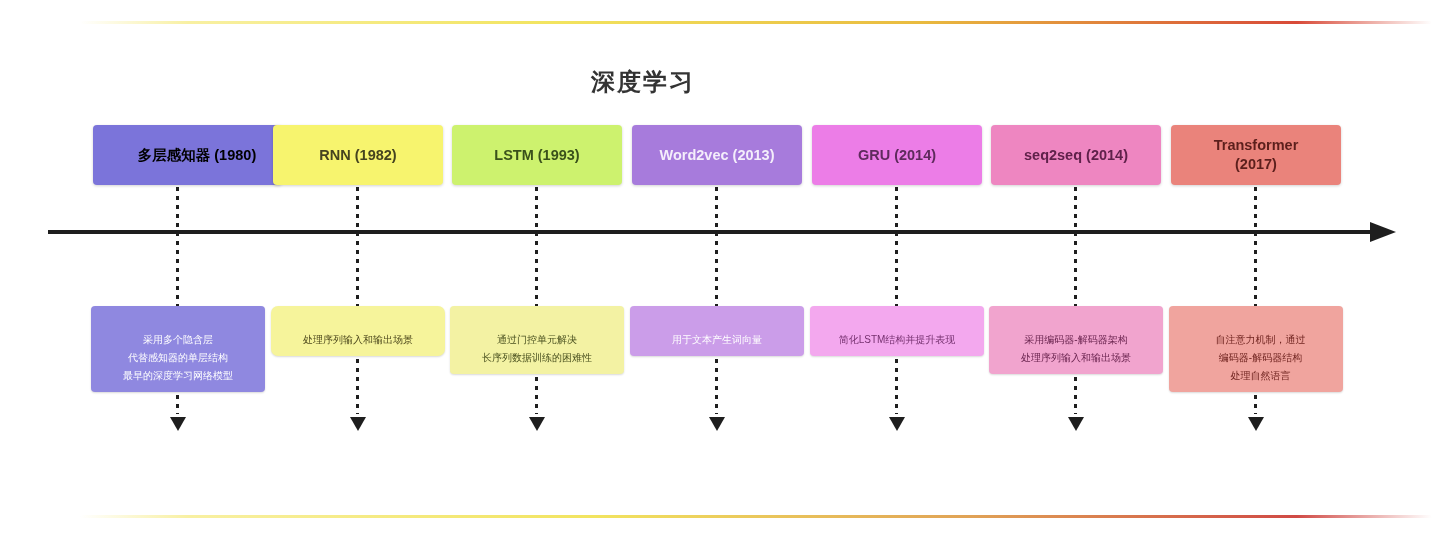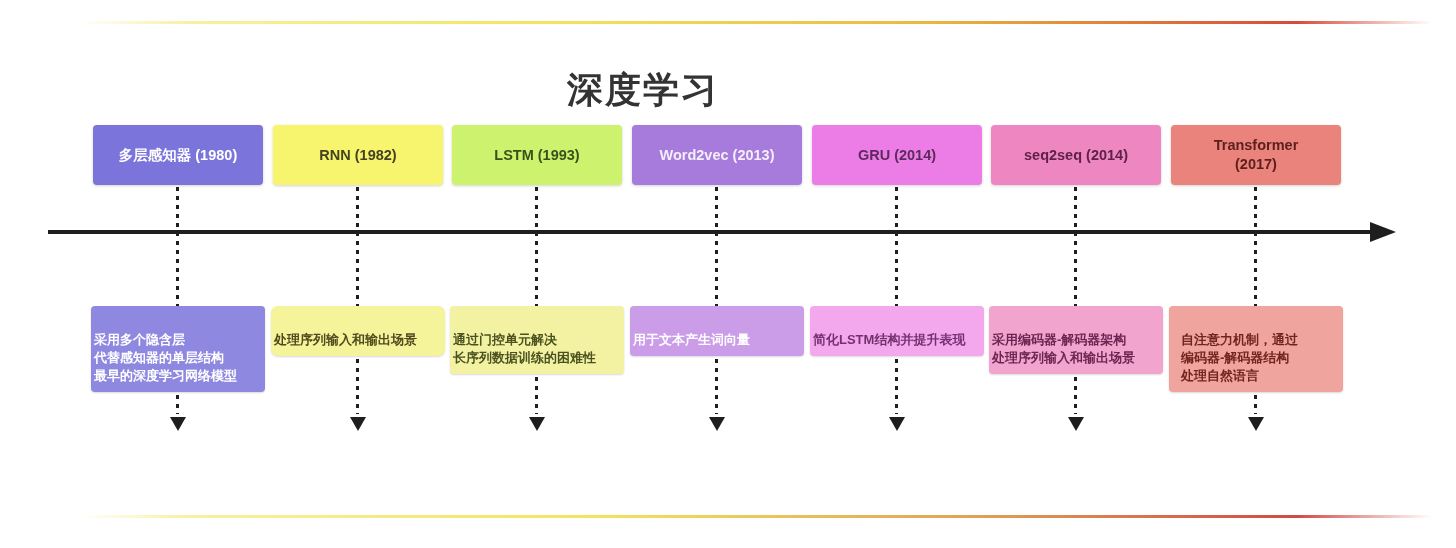--- a/index.html
+++ b/index.html
@@ -11,21 +11,21 @@
   .line-top{
     top:21px;left:80px;width:1352px;
     background:linear-gradient(90deg,rgba(253,248,205,0) 0%,#f8f0a2 8%,#f2e45f 35%,#e9bb3f 62%,#d84a38 90%,rgba(216,74,56,0) 100%);
   }
   .line-bottom{
     top:515px;left:80px;width:1352px;
     background:linear-gradient(90deg,rgba(253,248,205,0) 0%,#f8f0a2 8%,#f2e45f 38%,#e0a256 66%,#d04a45 90%,rgba(208,74,85,0) 100%);
   }
   .title{
     position:absolute;top:66px;left:528px;width:230px;text-align:center;
-    font-size:36px;font-weight:bold;color:#333333;letter-spacing:2px;
+    font-size:24px;font-weight:bold;color:#333333;letter-spacing:2px;
   }
   .axis{position:absolute;top:230px;left:48px;width:1324px;height:4px;background:#1e1e1e;}
   .axis-head{
     position:absolute;top:222px;left:1370px;width:0;height:0;
     border-top:10px solid transparent;border-bottom:10px solid transparent;border-left:26px solid #1e1e1e;
   }
   .col{position:absolute;top:0;width:180px;height:548px;}
   .era-box{
     position:absolute;top:125px;left:5px;width:170px;height:60px;border-radius:4px;
     display:flex;align-items:center;justify-content:center;text-align:center;
@@ -33,22 +33,22 @@
     box-shadow:0 1px 3px rgba(0,0,0,.18);
   }
   .dash{
     position:absolute;left:88px;width:3px;
     background:repeating-linear-gradient(to bottom,#1e1e1e 0 4px,transparent 4px 9px);
   }
   .dash-top{top:187px;height:119px;}
   .dash-bottom{top:376px;height:38px;}
   .desc-box{
     position:absolute;top:306px;left:3px;width:174px;border-radius:4px;
-    padding:7px 3px;box-sizing:border-box;text-align:left;
-    font-size:13px;line-height:18px;font-weight:700;white-space:pre-line;
+    padding:7px 3px;box-sizing:border-box;text-align:center;
+    font-size:10px;line-height:18px;font-weight:400;white-space:pre-line;
     box-shadow:0 1px 2px rgba(0,0,0,.15);
   }
   .down-arrow{
     position:absolute;left:82px;top:417px;width:0;height:0;
     border-left:8px solid transparent;border-right:8px solid transparent;border-top:14px solid #1e1e1e;
   }
 </style>
 </head>
 <body>
 
@@ -56,21 +56,21 @@
 
   <div class="decor-line line-top"></div>
   <div class="decor-line line-bottom"></div>
 
   <div class="title">深度学习</div>
 
   <div class="axis"></div>
   <div class="axis-head"></div>
 
   <div class="col" style="left:88px">
-    <div class="era-box" style="background-color: rgb(123, 116, 218); color: #ffffff;">
+    <div class="era-box" style="background-color: rgb(123, 116, 218); color: #000000; padding-left: 19px;">
       <span class="era-label">多层感知器 (1980)</span>
     </div>
     <div class="dash dash-top"></div>
     <div class="desc-box" style="background-color: rgb(143, 136, 224); color: rgb(255, 255, 255);">
       <span class="desc-text">采用多个隐含层
 代替感知器的单层结构
 最早的深度学习网络模型</span>
     </div>
     <div class="dash dash-bottom" style="top: 395px; height: 19px;"></div>
     <div class="down-arrow"></div>

